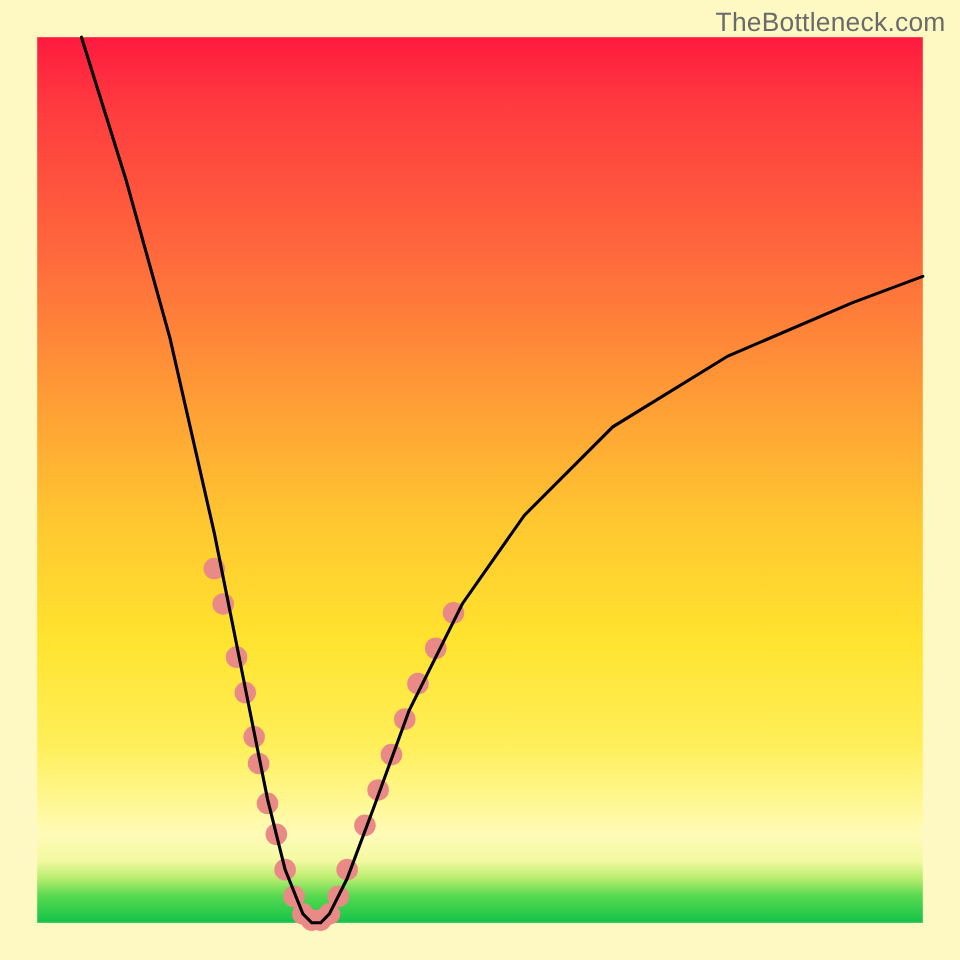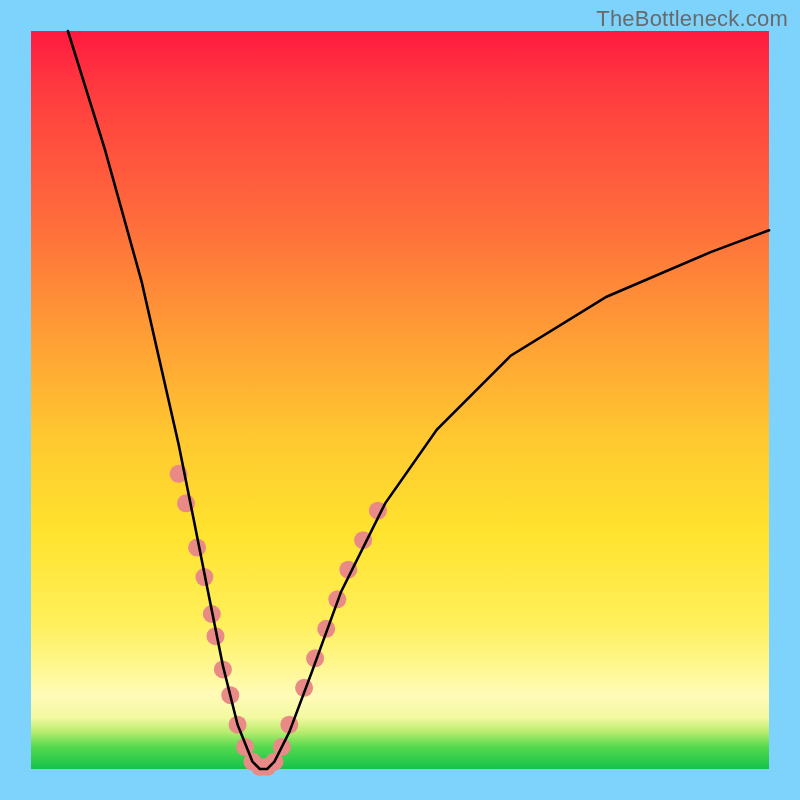--- a/index.html
+++ b/index.html
@@ -8,21 +8,21 @@
     width: 800px;
     height: 800px;
     overflow: hidden;
     background: #000;
     font-family: Arial, Helvetica, sans-serif;
   }
   .frame {
     position: absolute;
     left: 0; top: 0;
     width: 800px; height: 800px;
-    background: #7dd3fc;
+    background: #fef9c3;
   }
   .plot-area {
     position: absolute;
     left: 31px;
     top: 31px;
     width: 738px;
     height: 738px;
     
     background: linear-gradient(to bottom,
       #ff1a3f 0%,

